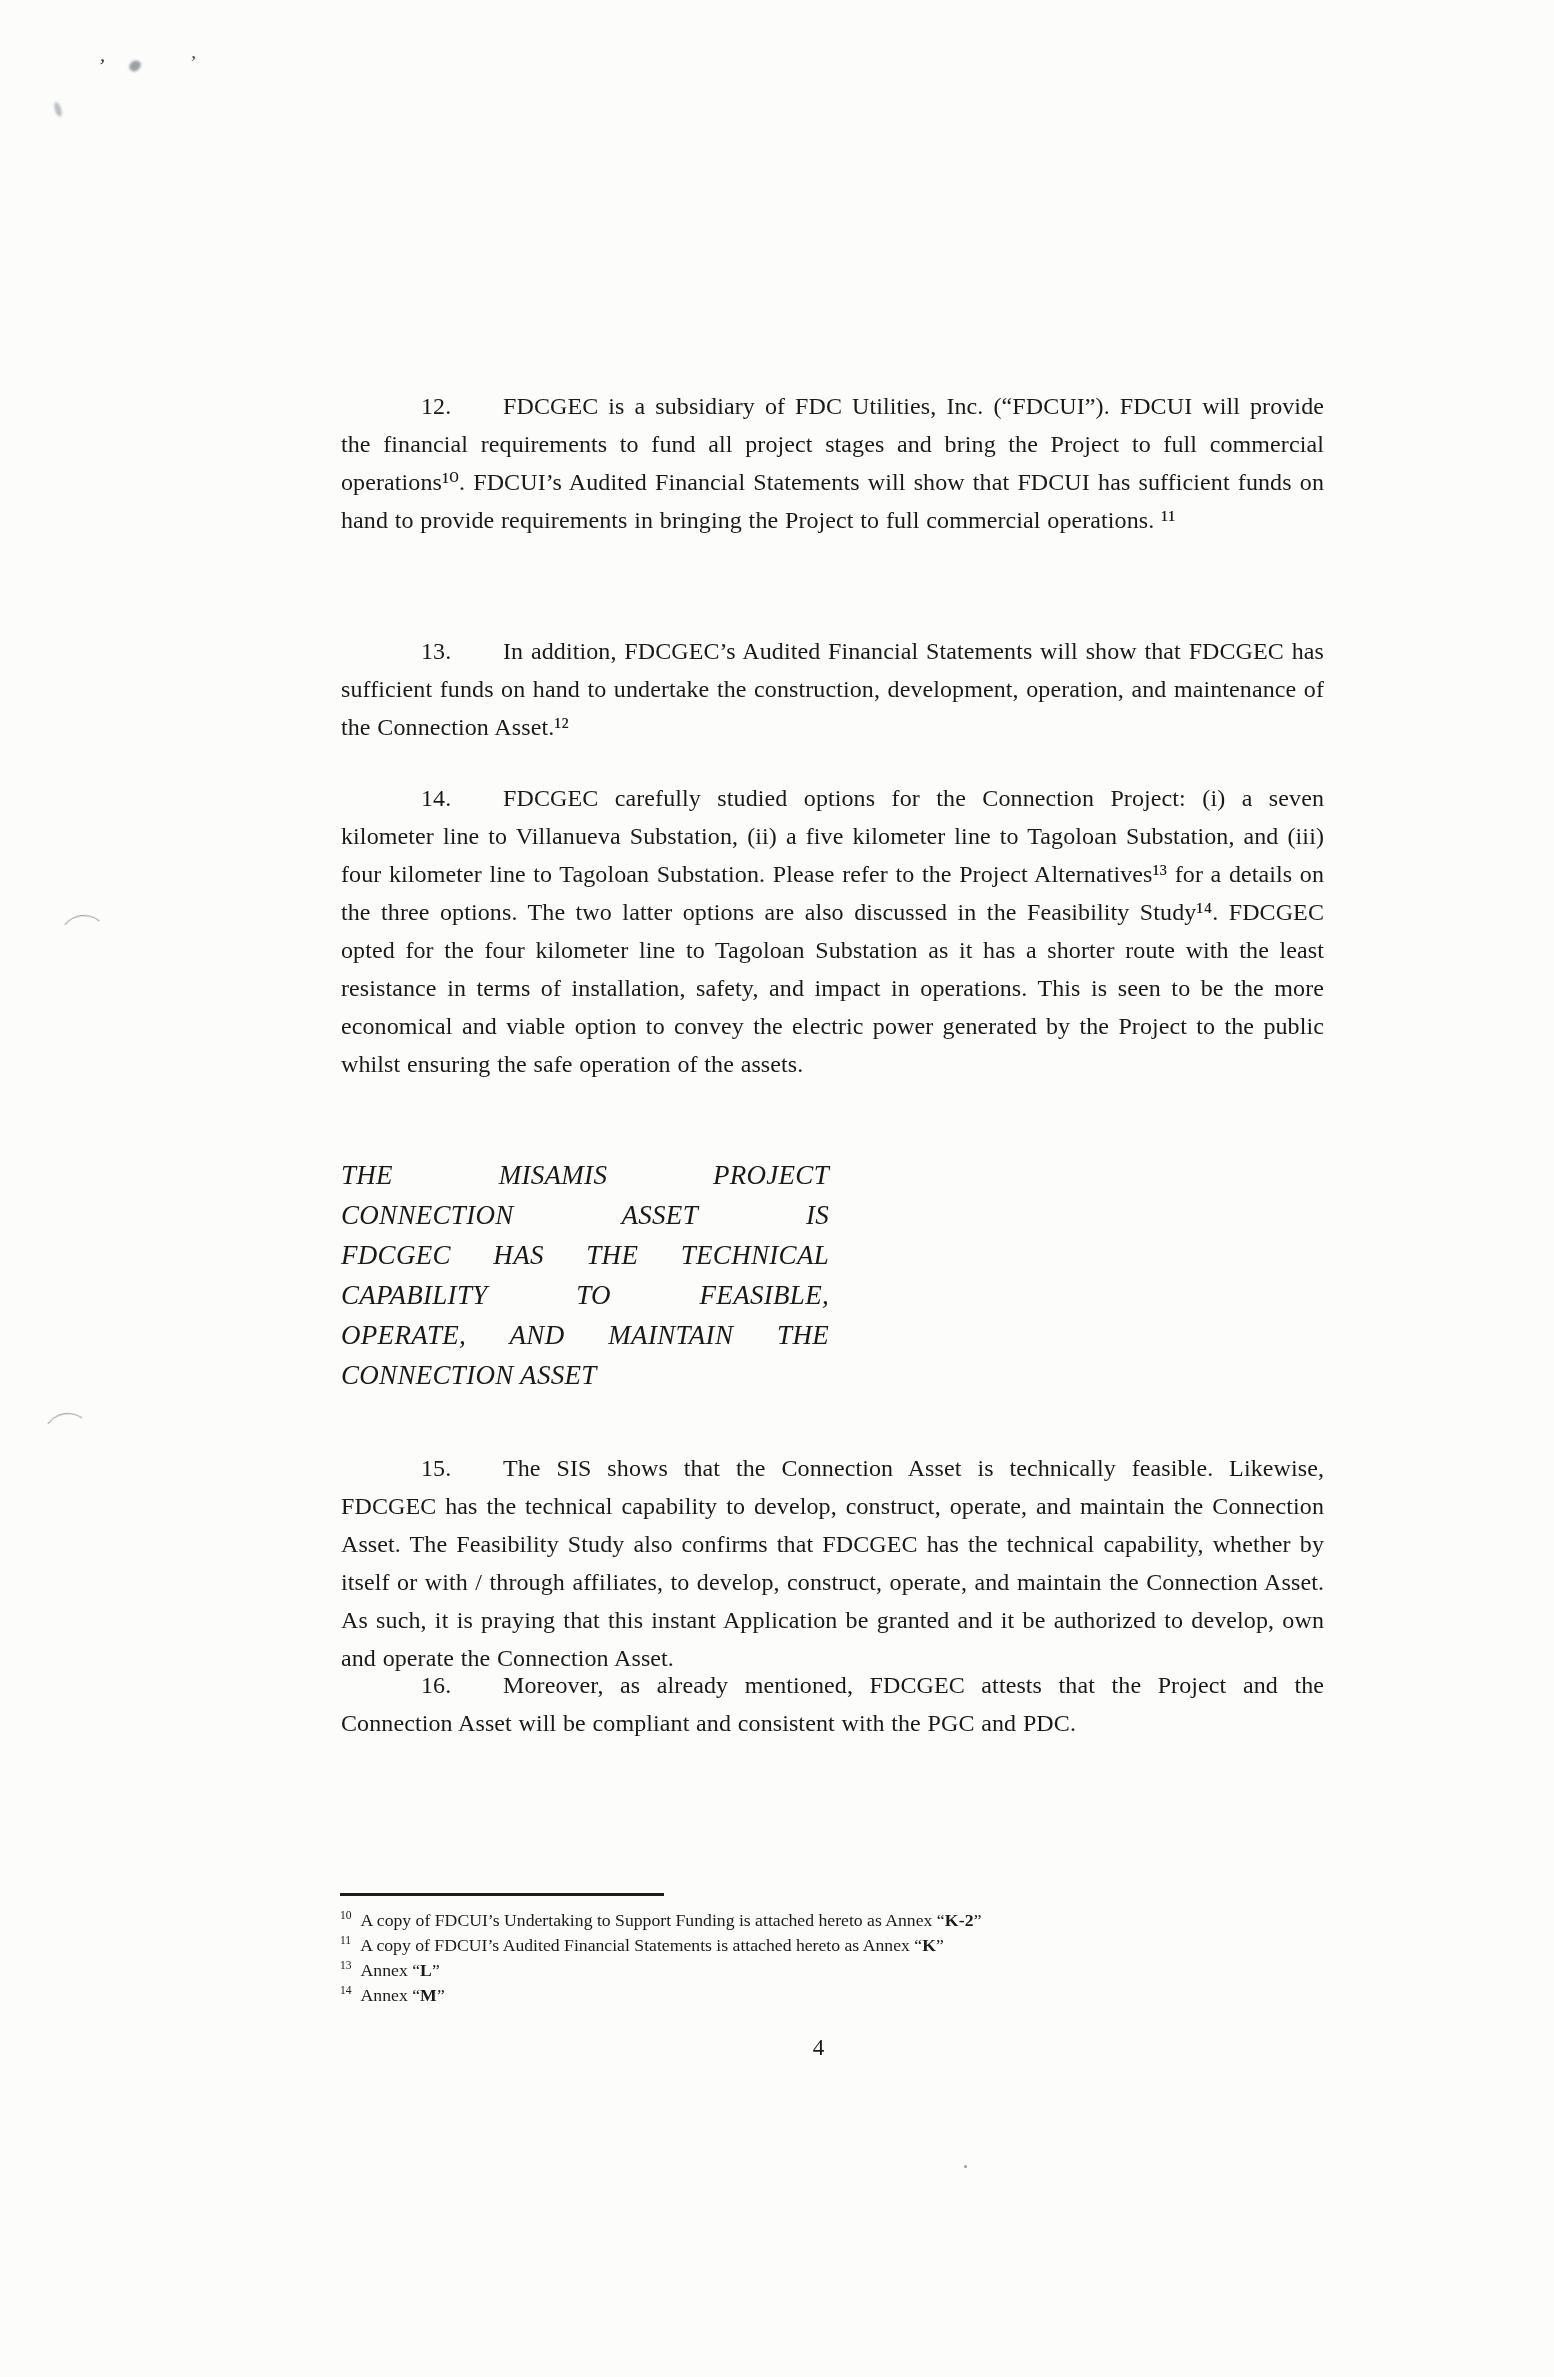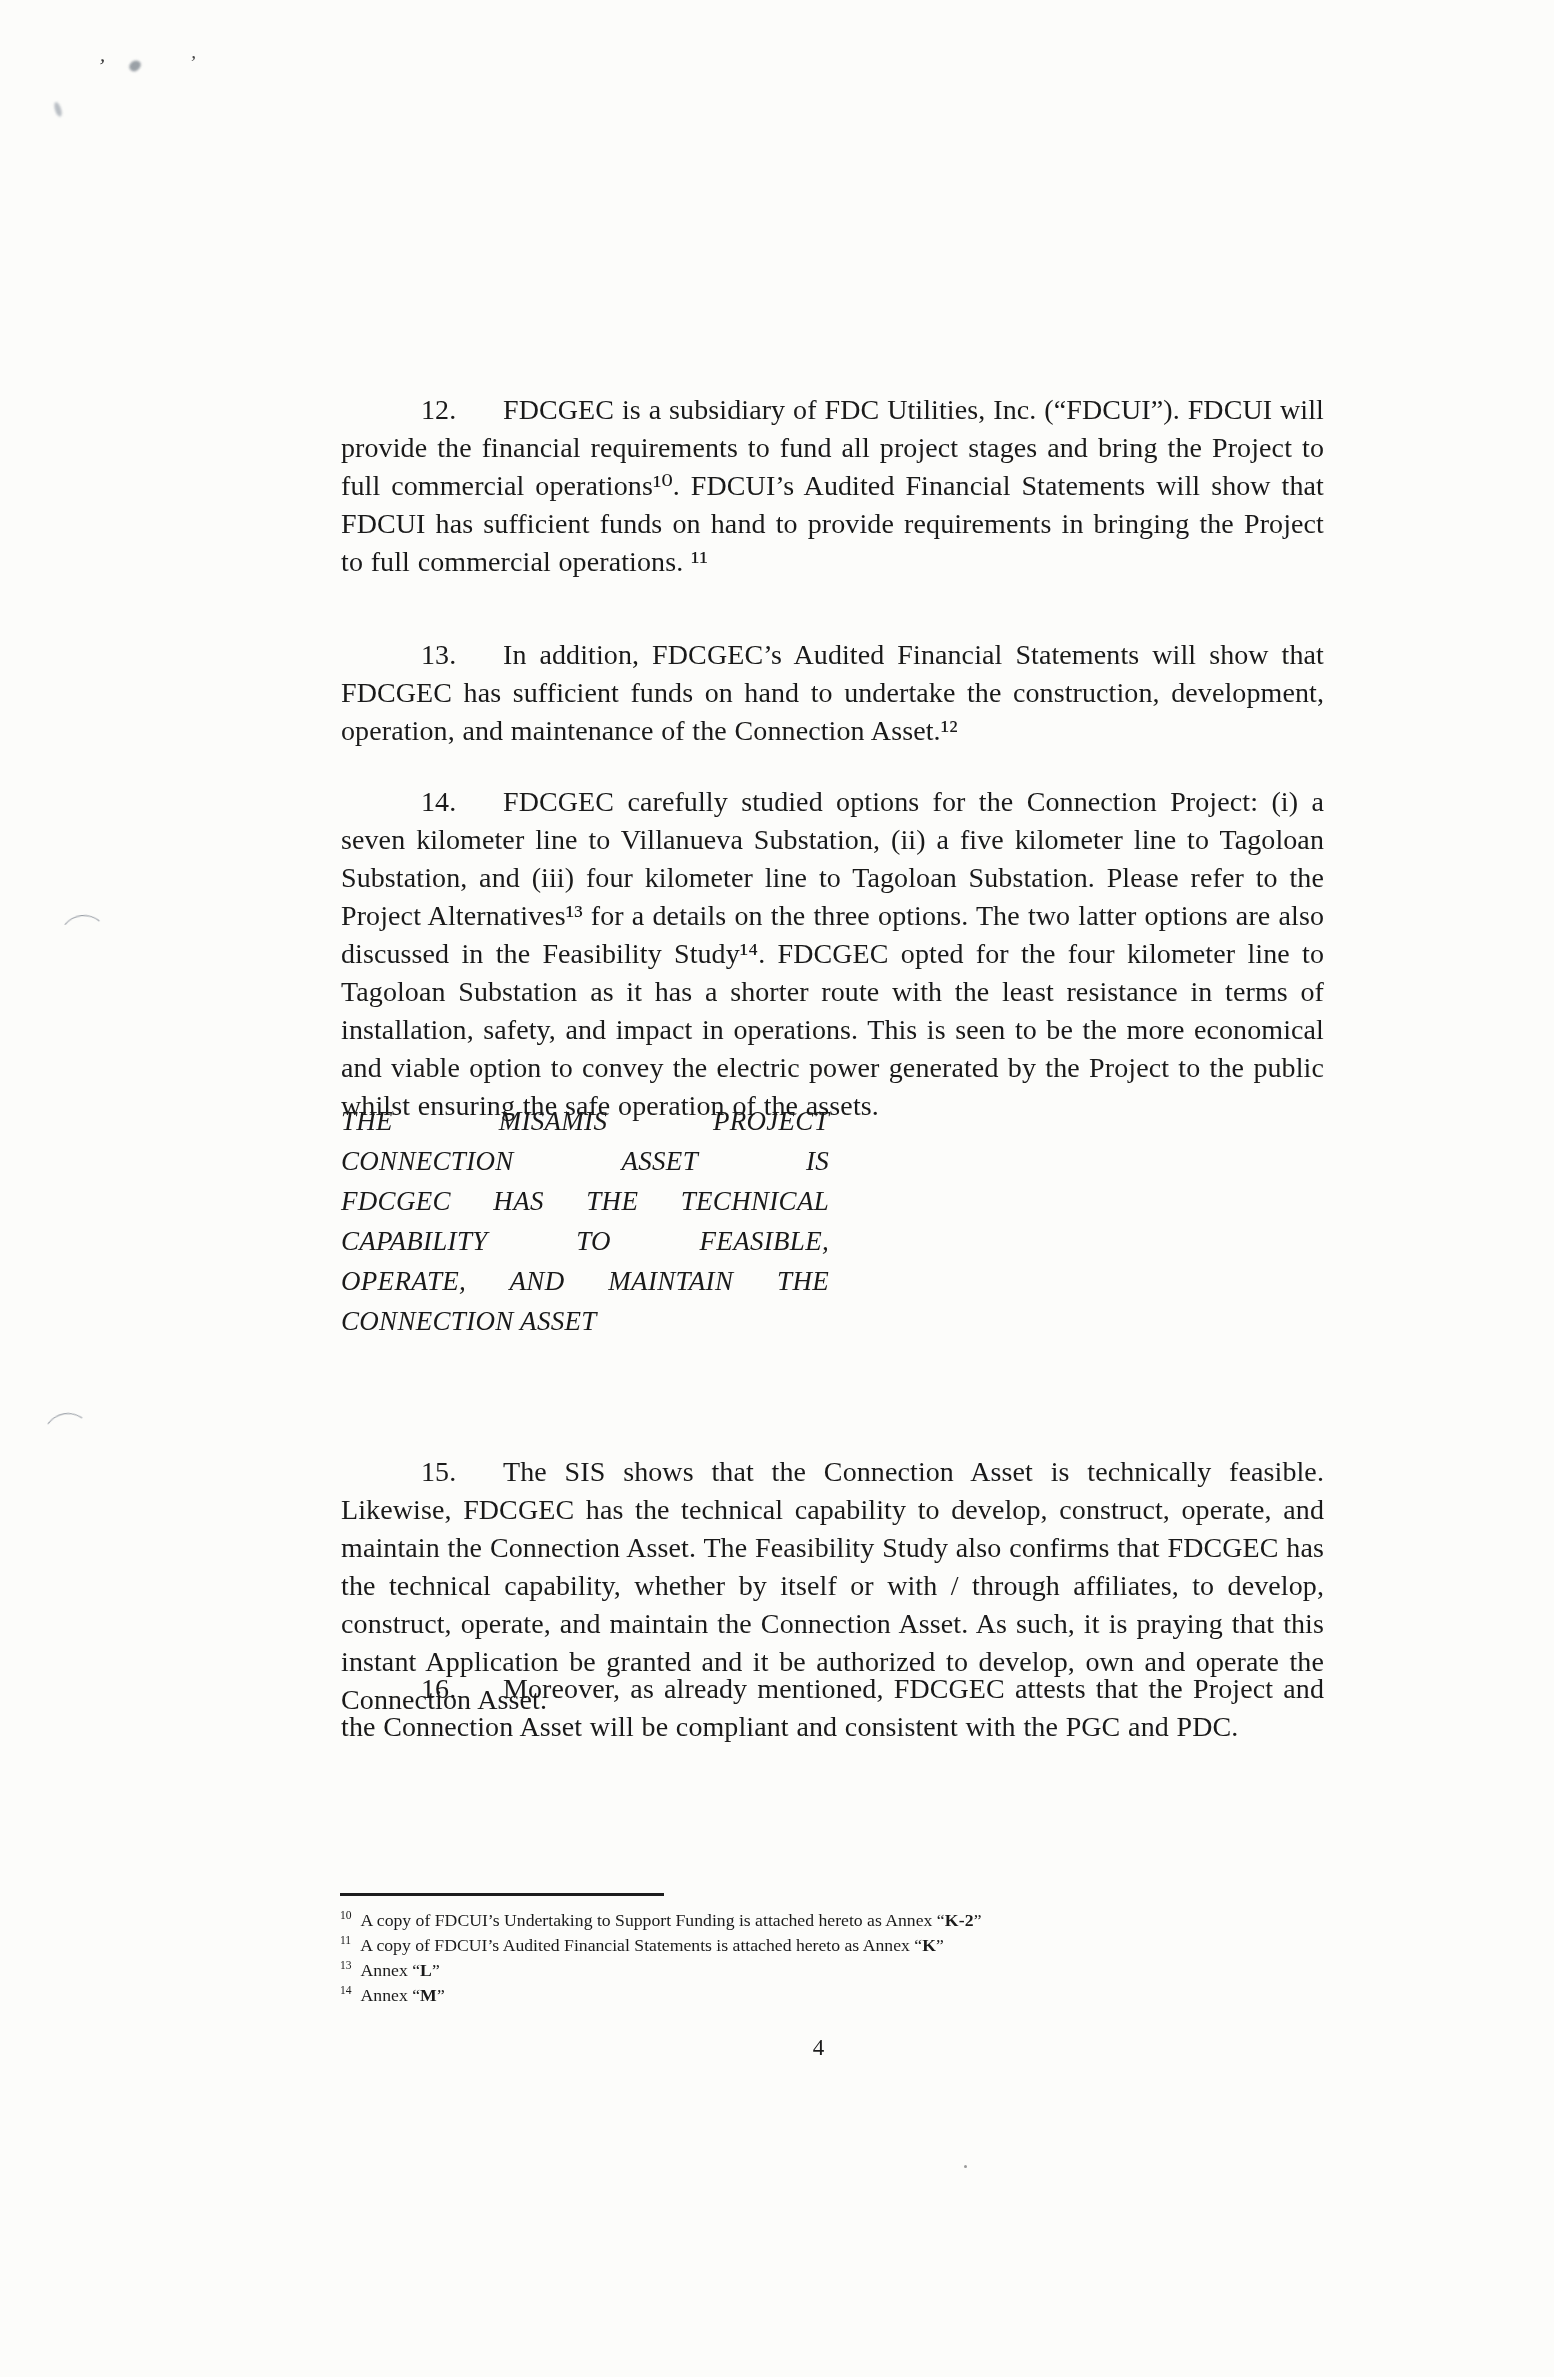--- a/index.html
+++ b/index.html
@@ -11,38 +11,38 @@
     background: #fcfcfa;
     overflow: hidden;
     font-family: "Liberation Serif", "DejaVu Serif", serif;
     color: #1a1a1a;
   }
   
   .para {
     position: absolute;
     left: 341px;
     width: 983px;
-    font-size: 28px;
+    font-size: 24px;
     line-height: 38px;
     text-align: justify;
     text-indent: 80px;
     letter-spacing: 0.1px;
     word-spacing: 0.6px;
   }
   .pnum { display: inline-block; width: 82px; text-indent: 0; }
   .p12 { top: 363px; }
   .p13 { top: 608px; }
   .p14 { top: 755px; }
   .p15 { top: 1425px; }
   .p16 { top: 1642px; }
   
   .heading {
     position: absolute;
     left: 341px;
-    top: 1101px;
+    top: 1155px;
     width: 488px;
     font-style: italic;
     font-size: 27px;
     line-height: 40px;
     letter-spacing: 0.3px;
   }
   .hline { text-align: justify; text-align-last: justify; }
   .hline.last { text-align-last: left; }
   
   .footnotes {

